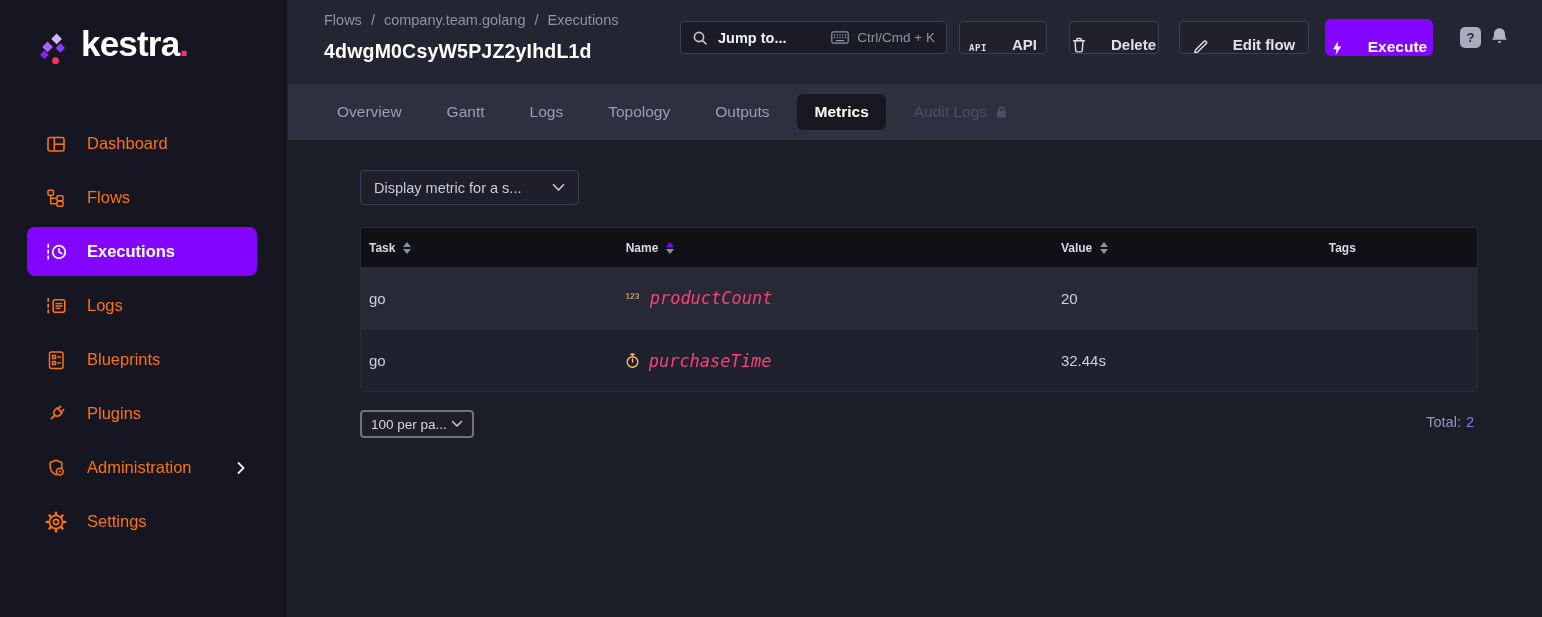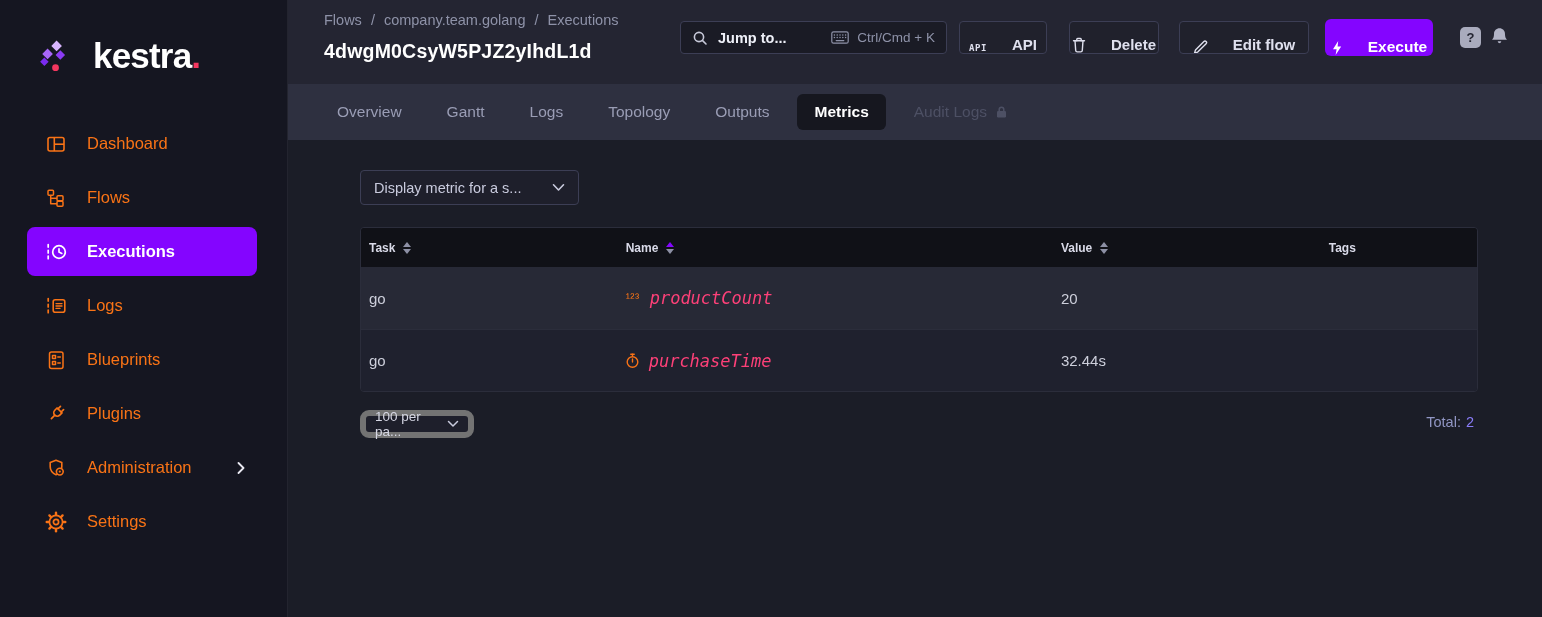--- a/index.html
+++ b/index.html
@@ -7,21 +7,21 @@
   body {
     position:relative; overflow:hidden;
     background:#1b1d27;
     font-family:"Liberation Sans", sans-serif;
     color:#e9e9f2;
   }
   svg { display:block; }
 
   
   .sidebar { position:absolute; left:0; top:0; width:288px; height:617px; background:#151621; border-right:1px solid #23242f; }
-  .logo { position:absolute; top:34px; left:38px; display:flex; align-items:center; gap:21px; }
+  .logo { position:absolute; top:22px; left:38px; display:flex; align-items:flex-end; gap:9px; }
   .logo-text { color:#ffffff; font-size:35px; font-weight:800; letter-spacing:-0.8px; line-height:44px; }
   .logo-dot { color:#f4375f; }
   .nav { position:absolute; top:119px; left:0; right:0; display:flex; flex-direction:column; gap:5px; }
   .nav-item { display:flex; align-items:center; height:49px; margin:0 30px 0 27px; padding:0 12px 0 17px; border-radius:8px; color:#f97316; font-size:16.5px; font-weight:500; gap:19px; cursor:pointer; }
   .nav-item.active { background:#8405FF; font-weight:700; color:#ffffff; }
   .nav-icon { width:24px; height:24px; display:flex; align-items:center; justify-content:center; flex:none; color:inherit; }
   .nav-chevron { margin-left:auto; color:#e9e9f2; }
 
   
   .topbar { position:absolute; left:288px; top:0; right:0; height:84px; background:#242532; }
@@ -58,23 +58,23 @@
   .sort { display:inline-flex; flex-direction:column; gap:2px; }
   .tri-up { width:0; height:0; border-left:4px solid transparent; border-right:4px solid transparent; border-bottom:5px solid #8d90a5; }
   .tri-down { width:0; height:0; border-left:4px solid transparent; border-right:4px solid transparent; border-top:5px solid #8d90a5; }
   .tri-up.accent { border-bottom-color:#8405FF; }
   .trow { display:grid; grid-template-columns:23% 39% 24% 14%; height:62px; align-items:center; font-size:15px; color:#cdcfdb; cursor:pointer; }
   .trow.r0 { background:#272936; }
   .trow.r1 { background:#1f212e; border-top:1px solid #2b2d3b; }
   .cell { padding-left:8px; }
   .name-cell { display:flex; align-items:center; gap:10px; padding-left:8px; }
   .metric-name { font-family:"DejaVu Sans Mono", monospace; font-size:17px; color:#fd4078;font-style:italic; }
-  .metric-type { color:#f97316; font-size:12.5px; letter-spacing:0.5px; }
-
-  .per-page { position:absolute; left:72px; top:270px; width:114px; height:28px; background:#1e1f2b; border:6px solid #737373; border-radius:9px; display:flex; align-items:center; padding:0 9px; color:#d6d7e4; font-size:13.5px; cursor:pointer; }
+  .metric-type { color:#fdba74; font-size:12.5px; letter-spacing:0.5px; }
+
+  .per-page { position:absolute; left:72px; top:270px; width:114px; height:28px; background:#1e1f2b; border:2px solid #737373; border-radius:4px; display:flex; align-items:center; padding:0 9px; color:#d6d7e4; font-size:13.5px; cursor:pointer; }
   .total { position:absolute; right:68px; top:274px; font-size:14.5px; }
   .total-label { color:#9196c4; }
   .total-value { color:#8a7cf8; margin-left:5px; }
 </style>
 </head>
 <body>
 
 <aside class="sidebar">
   <div class="logo">
     <span>

